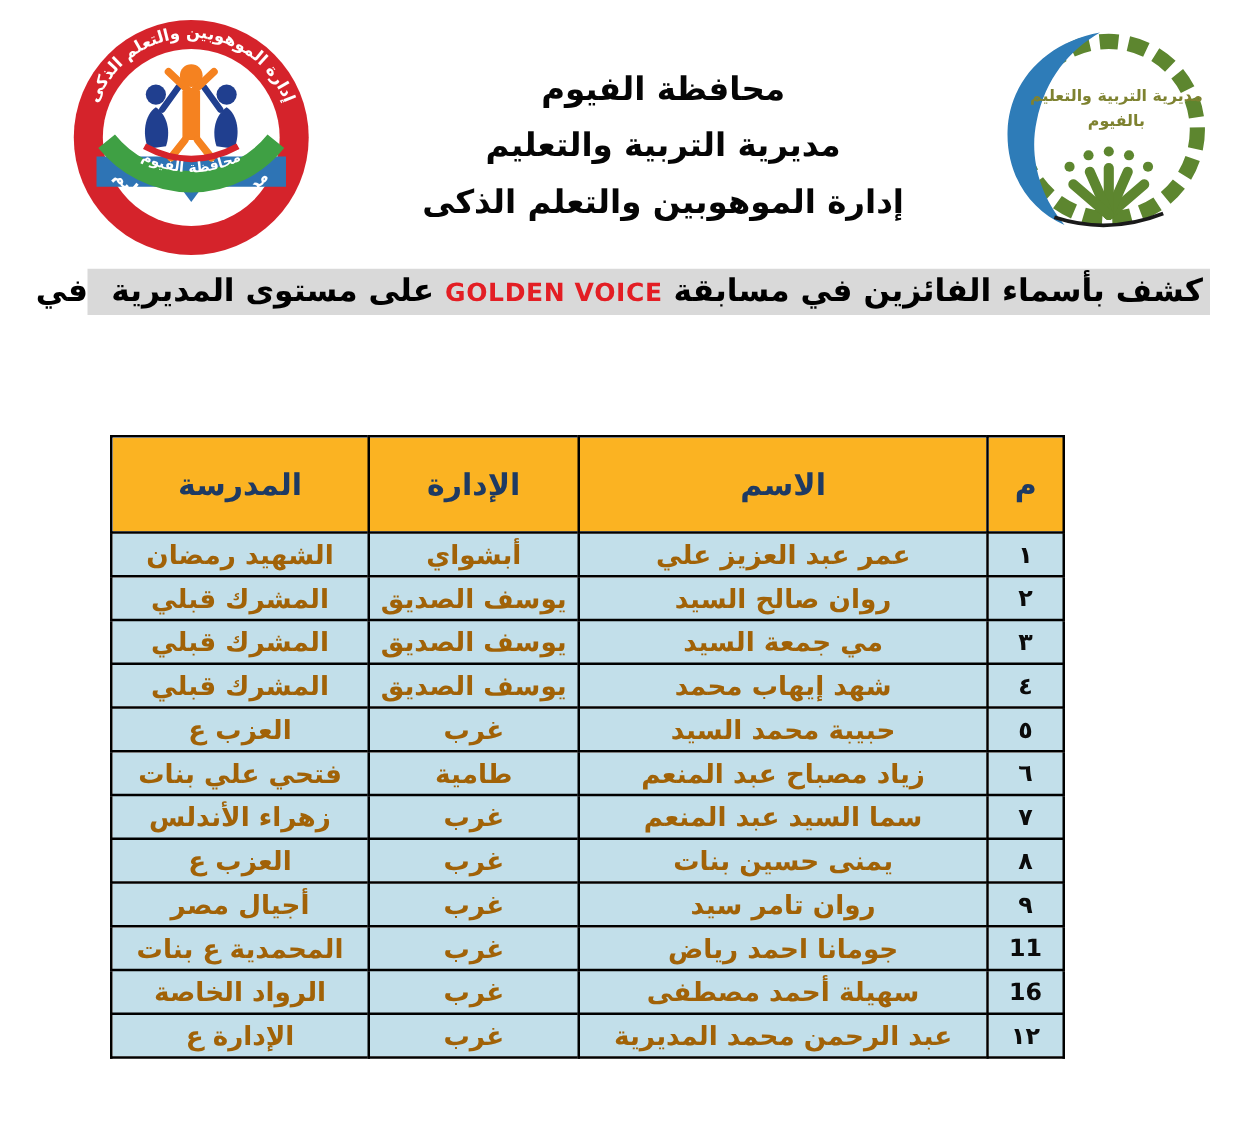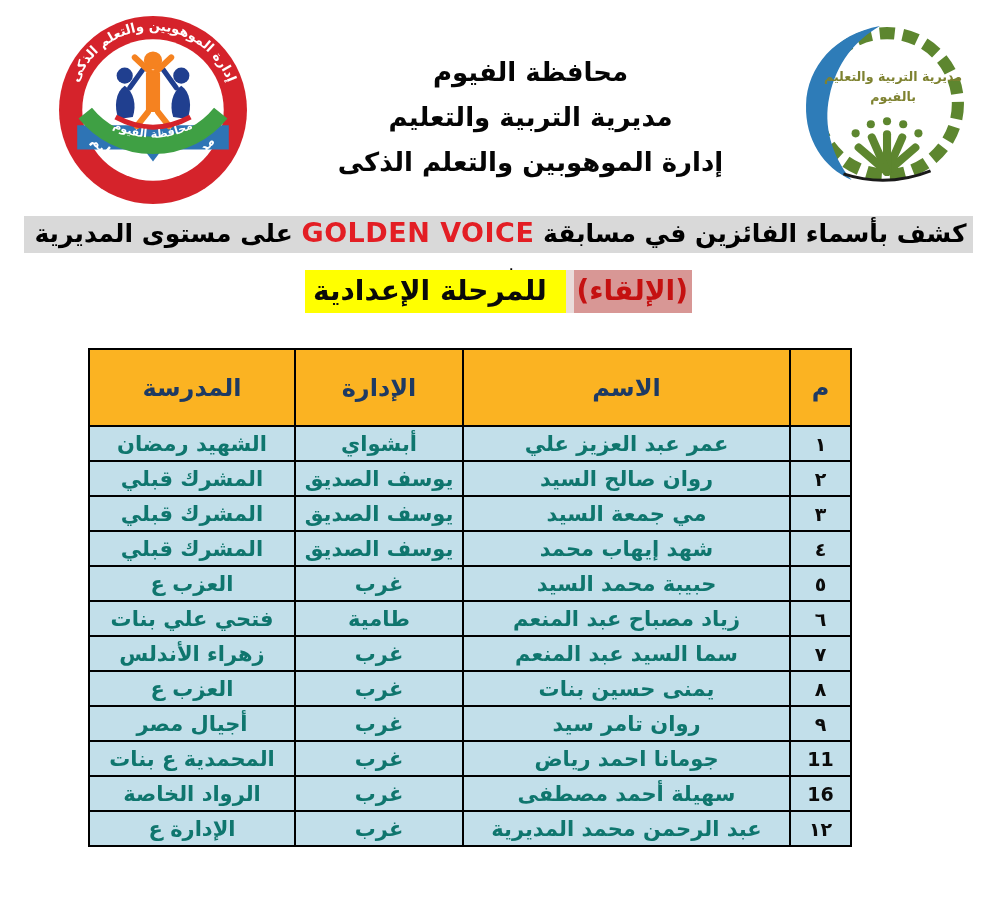--- a/index.html
+++ b/index.html
@@ -15,41 +15,41 @@
   #letterhead{
     position:absolute;top:50px;left:280px;right:216px;
     text-align:center;font-size:26px;line-height:45px;color:#050505;
   }
   
   #subtitle1{
     position:absolute;top:212px;left:0;right:0;text-align:center;
     font-size:25px;line-height:42px;direction:rtl;
   }
   .hl-gray{background:#D9D9D9;padding:3px 6px 5px 10px;}
-  .red-latin{color:#E31E24;font-size:27px;letter-spacing:.5px;}
+  .red-latin{color:#E31E24;font-size:20px;letter-spacing:.5px;}
   #subtitle2{
     position:absolute;top:266px;left:0;right:0;text-align:center;
     font-size:28px;line-height:50px;direction:rtl;
   }
   .hl-rose{background:#D89795;color:#C51111;padding:4px 4px 6px 2px;border-left:8px solid #EADCDB;}
   .hl-yellow{background:#FFFF00;color:#0a0a0a;padding:4px 10px 6px 8px;}
   
   #results-table{
     position:absolute;top:348px;left:88px;width:762px;
     border-collapse:collapse;direction:rtl;table-layout:fixed;
   }
   #results-table th,#results-table td{
     border:2px solid #000;text-align:center;vertical-align:middle;
     overflow:hidden;white-space:nowrap;
   }
   #results-table th{
     background:#FBB322;color:#1E3A63;font-size:24px;height:43px;padding:16px 4px;
   }
   #results-table td{
-    background:#C2DFEA;color:#0f766e;font-size:21px;height:33px;padding:0 4px;
+    background:#C2DFEA;color:#a16207;font-size:21px;height:33px;padding:0 4px;
   }
   #results-table td.num-cell{color:#0b0b0b;font-size:19px;}
   col.c-num{width:61px;}
   col.c-name{width:327px;}
   col.c-admin{width:168px;}
   col.c-school{width:206px;}
 </style>
 </head>
 <body>
 
@@ -121,23 +121,20 @@
   <div id="letterhead">
     <div>محافظة الفيوم</div>
     <div>مديرية التربية والتعليم</div>
     <div>إدارة الموهوبين والتعلم الذكى</div>
   </div>
 
   <div id="subtitle1">
     <span class="hl-gray"><span>كشف بأسماء الفائزين في مسابقة </span><span class="red-latin">GOLDEN VOICE</span><span> على مستوى المديرية </span></span><span>  في</span>
   </div>
 
-  <div id="subtitle2">
-    <span class="hl-rose">(الإلقاء)</span><span class="hl-yellow"> للمرحلة الإعدادية</span>
-  </div>
 
   <table id="results-table">
     <colgroup>
       <col class="c-num">
         <col class="c-name">
         <col class="c-admin">
         <col class="c-school">
     </colgroup>
     <thead>
       <tr>

